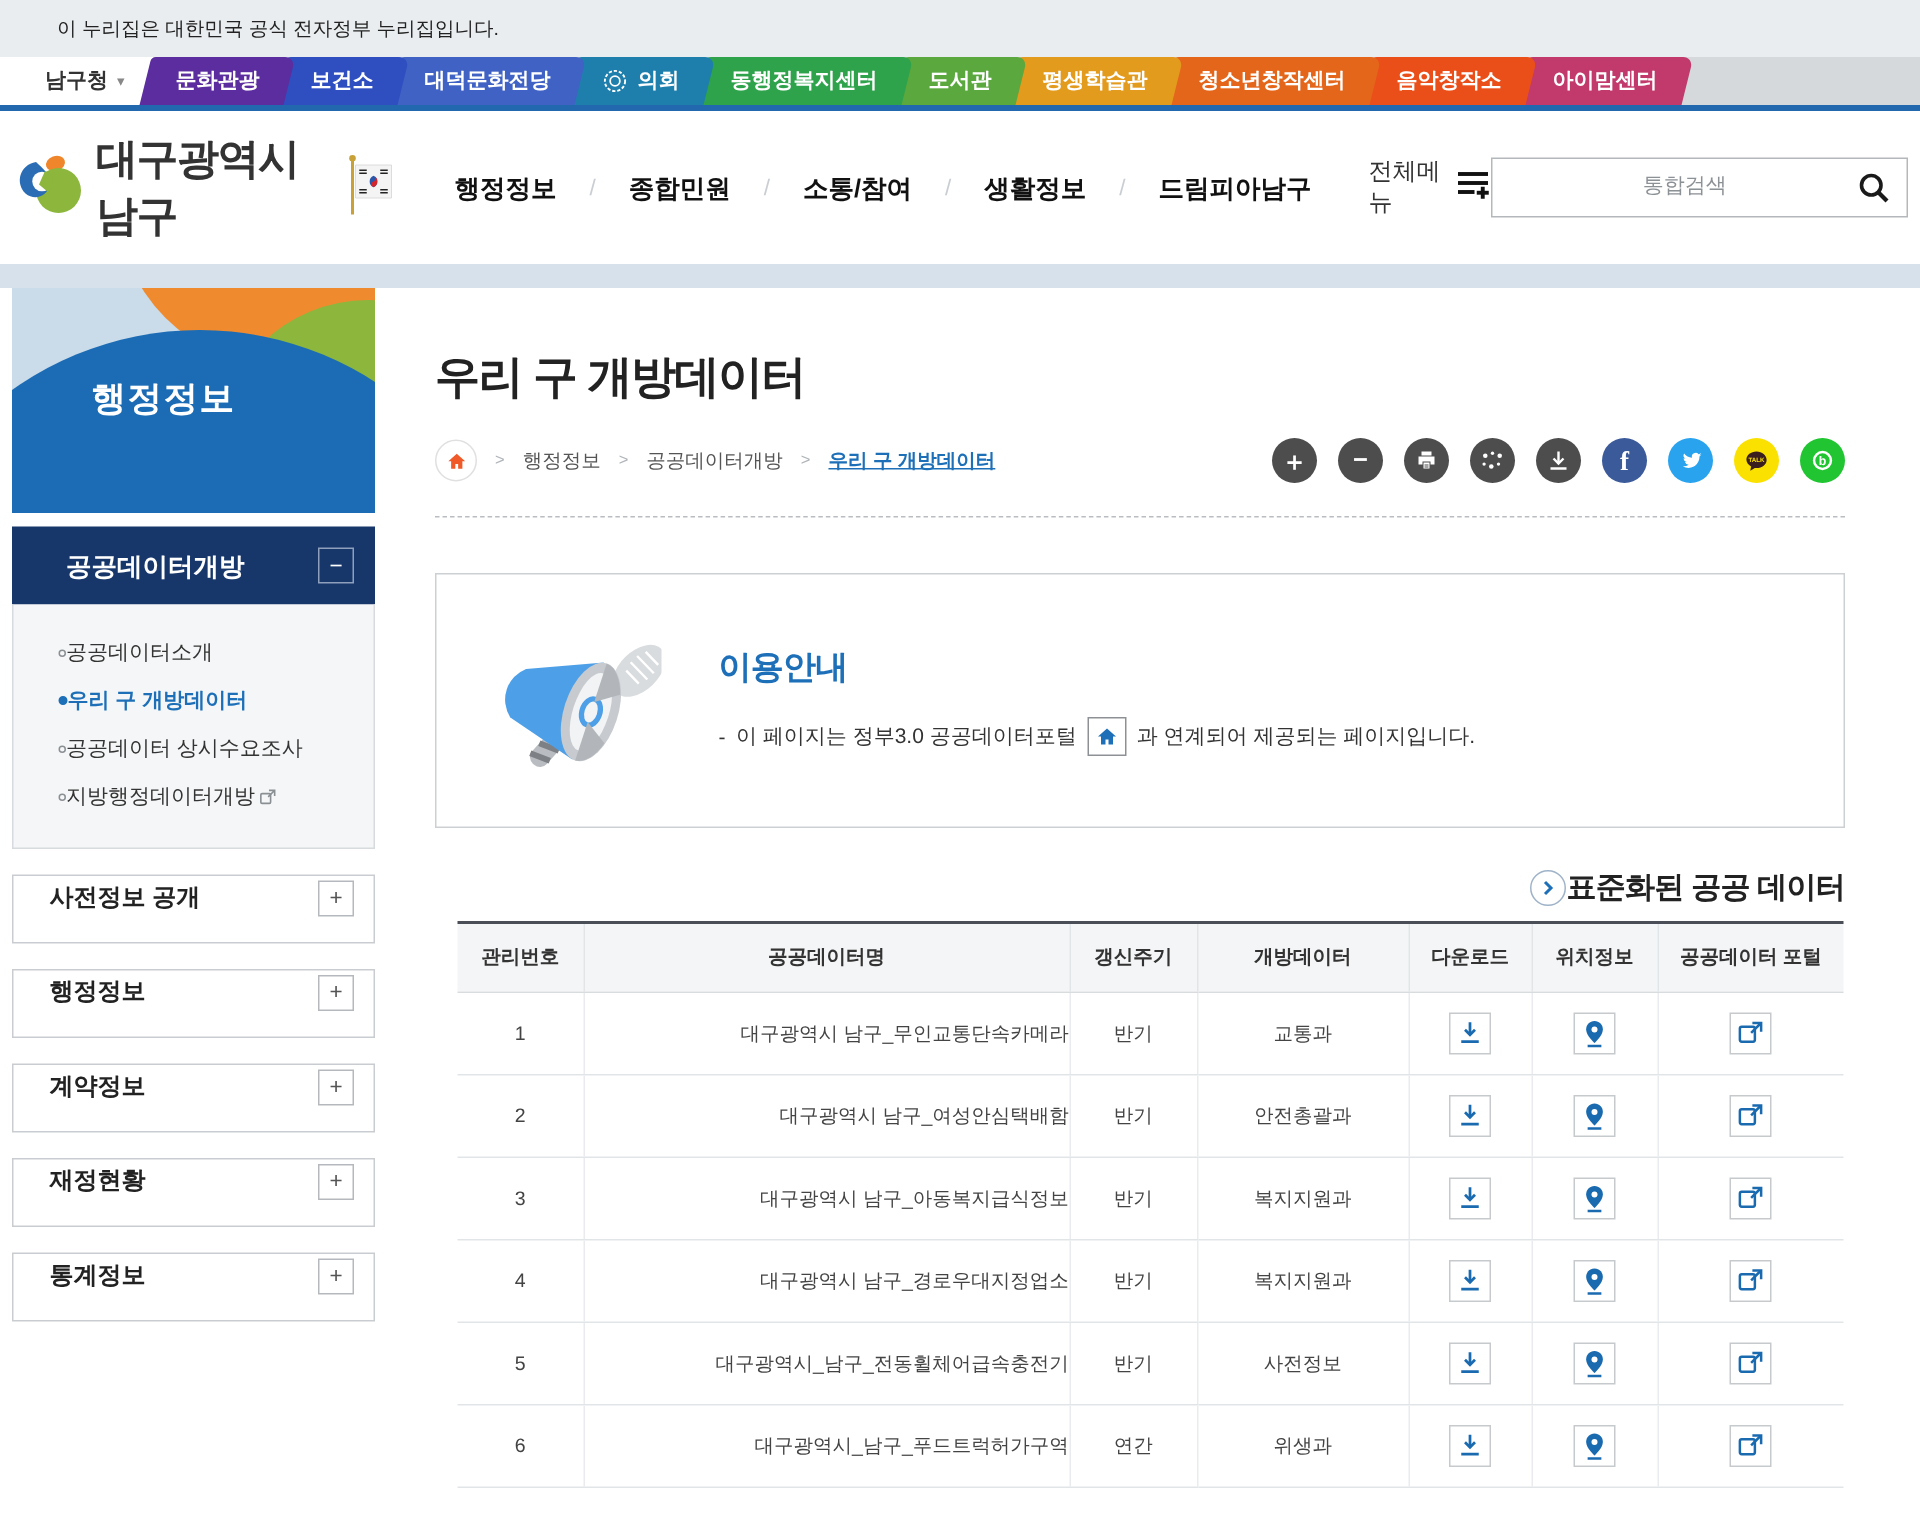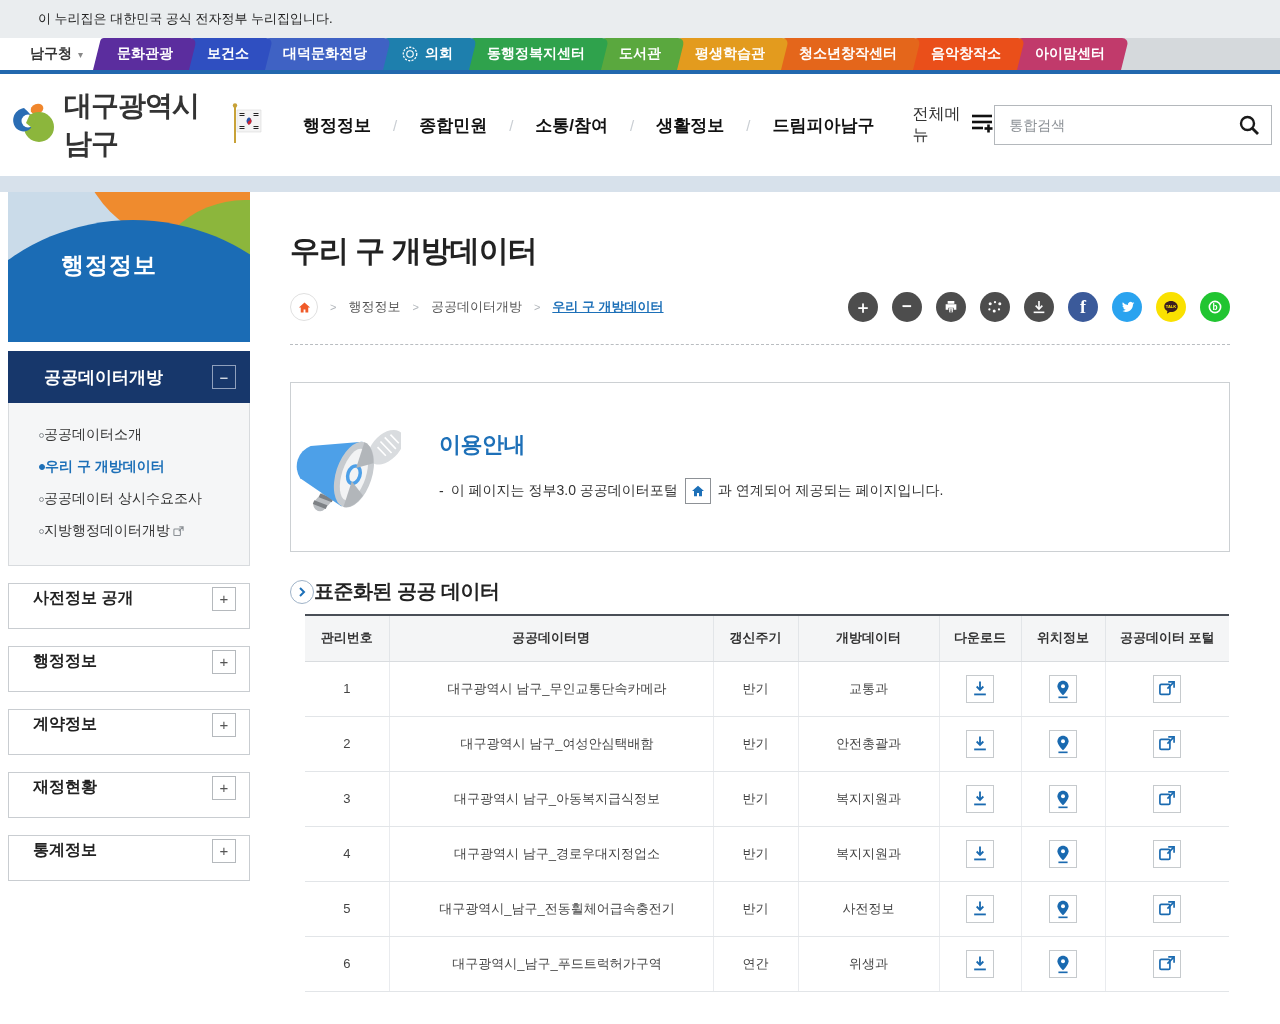--- a/index.html
+++ b/index.html
@@ -25,21 +25,21 @@
   .logo { display:flex; align-items:center; gap:8px; cursor:pointer; }
   .logo-text { font-size:28px; font-weight:bold; color:#333; letter-spacing:-1px; }
   .main-nav { display:flex; align-items:center; margin-left:38px; }
   .nav-item { font-size:17px; font-weight:bold; color:#111; padding:6px 2px; cursor:pointer; white-space:nowrap; }
   .nav-sep { color:#c9ced3; margin:0 20px; font-size:15px; }
   .all-menu { display:flex; align-items:center; gap:7px; margin-left:36px; cursor:pointer; }
   .all-menu-label { font-size:16px; color:#333; }
   .search-box { margin-left:auto; width:318px; height:40px; border:1px solid #b4b8bc;
     background:#fff; display:flex; align-items:center; padding:0 10px 0 14px; }
   .search-box input { flex:1; border:none; outline:none; font-size:14px; color:#c2410c; background:transparent;
-    font-family:Liberation Sans, sans-serif; }
+    font-family:Liberation Mono, monospace;text-align:center; }
   .search-box input::placeholder { color:#8c9196; }
   .search-btn { background:none; border:none; cursor:pointer; display:flex; }
 
   
   .content-strip { height:16px; background:#d7e1eb; }
   .layout { display:flex; align-items:flex-start; }
   .sidebar { width:242px; margin-left:8px; flex:none; }
   .maincol { width:940px; margin-left:40px; flex:none; }
 
   
@@ -80,45 +80,45 @@
   .crumb-sep { color:#b0b5ba; font-size:11px; }
   .crumb-item { font-size:13px; color:#555; cursor:pointer; }
   .crumb-item.active { color:#1d70b8; font-weight:bold; text-decoration:underline; }
   .share-bar { margin-left:auto; display:flex; gap:14px; }
   .share-btn { width:30px; height:30px; border-radius:50%; border:none; display:flex; align-items:center;
     justify-content:center; cursor:pointer; color:#fff; font-size:16px; font-weight:bold; padding:0; }
   .dashed-sep { border:none; border-top:1px dashed #b9bdc1; margin-top:22px; }
 
   
   .notice-box { margin-top:37px; height:170px; border:1px solid #ccd0d3; background:#fff; display:flex;
-    align-items:center; }
+    align-items:center; padding-left:40px; }
   .notice-art { width:110px; height:115px; flex:none; }
   .notice-body { margin-left:38px; }
   .notice-title { font-size:22px; font-weight:bold; color:#1d70b8; letter-spacing:-0.5px; }
   .notice-line { margin-top:18px; font-size:14px; color:#333; display:flex; align-items:center; gap:7px; }
   .inline-home-btn { width:26px; height:26px; border:1px solid #8d9196; background:#fff; display:inline-flex;
     align-items:center; justify-content:center; cursor:pointer; }
 
   
-  .section-head { display:flex; align-items:center; margin-top:26px; }
+  .section-head { display:flex; align-items:center; margin-top:26px;justify-content:flex-end; }
   .sec-circle { width:24px; height:24px; border:1px solid #9fb3c8; border-radius:50%; display:flex;
     align-items:center; justify-content:center; background:#fff; }
   .section-title { font-size:20px; font-weight:bold; color:#222; letter-spacing:-0.5px; }
   .section-desc { margin:18px 0 0 15px; font-size:13px; color:#444; }
 
   
   .data-table { margin:9px 0 0 15px; width:924px; border-collapse:collapse; table-layout:fixed;
     border-top:2px solid #4a4f57; }
   .data-table th { height:46px; background:#f4f5f6; font-size:13px; font-weight:bold; color:#333;
     border-bottom:1px solid #d9dcdf; border-left:1px solid #e2e5e8; }
   .data-table th:first-child { border-left:none; }
   .data-table td { height:55px; font-size:13px; color:#444; text-align:center;
     border-bottom:1px solid #e2e5e8; border-left:1px solid #e9ebee; background:#fff; }
   .data-table td:first-child { border-left:none; }
-  .data-table td.name { text-align:center; padding-left:12px; }
+  .data-table td.name { text-align:right; padding-left:12px; }
   .icon-btn { width:28px; height:28px; border:1px solid #c6cacd; background:#fff; display:inline-flex;
     align-items:center; justify-content:center; cursor:pointer; padding:0; }
 </style>
 </head>
 <body>
 
 <div class="gov-banner">
   <span>이 누리집은 대한민국 공식 전자정부 누리집입니다.</span>
 </div>
 

